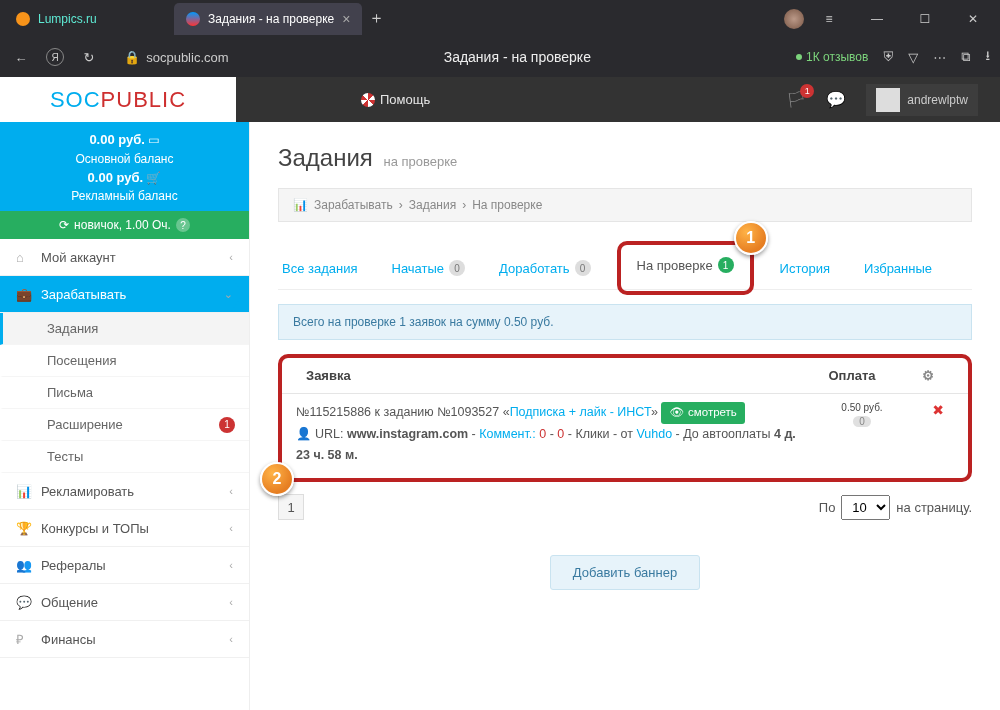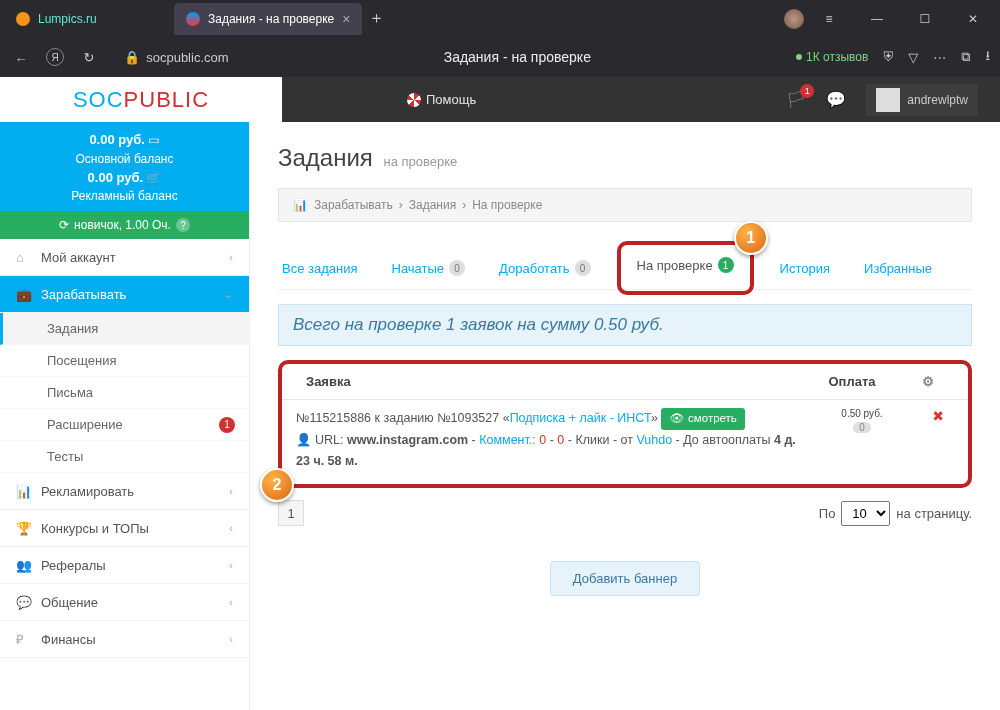--- a/index.html
+++ b/index.html
@@ -21,21 +21,21 @@
 .urlbtn { width:22px; height:22px; display:flex; align-items:center; justify-content:center; color:#ccc; }
 .url-field { flex:0 0 auto; display:flex; align-items:center; gap:6px; padding:0 10px; }
 .page-title-c { flex:1; text-align:center; color:#eee; font-size:14px; }
 .url-right { display:flex; align-items:center; gap:15px; }
 .reviews { color:#7cd47c; font-size:12px; display:flex; align-items:center; gap:4px; }
 .dot-green { width:6px; height:6px; background:#7cd47c; border-radius:50%; }
 
 
 .site { height:633px; overflow:hidden; }
 .site-header { height:45px; background:#333; display:flex; align-items:center; position:relative; }
-.logo-wrap { width:282px; height:45px; background:#fff; display:flex; align-items:center; justify-content:center; }
+.logo-wrap { width:236px; height:45px; background:#fff; display:flex; align-items:center; justify-content:center; }
 .logo { font-size:22px; letter-spacing:1px; font-weight:400; }
 .logo .c1 { color:#00adee; } .logo .c2 { color:#ce2f2f; }
 .help { margin-left:125px; color:#e5e5e5; font-size:13px; display:flex; align-items:center; gap:5px; }
 .help-ico { width:14px; height:14px; border-radius:50%; background:repeating-conic-gradient(#c33 0 45deg,#fff 45deg 90deg); }
 .header-right { margin-left:auto; display:flex; align-items:center; gap:20px; padding-right:22px; color:#aaa; }
 .bell { position:relative; color:#888; }
 .bell-badge { position:absolute; top:-6px; right:-8px; width:14px; height:14px; background:#c33; border-radius:50%; color:#fff; font-size:9px; display:flex; align-items:center; justify-content:center; }
 .user-box { display:flex; align-items:center; gap:7px; background:#3d3d3d; padding:4px 10px; font-size:12px; color:#ccc; }
 .user-ava { width:24px; height:24px; background:#ddd; }
 
@@ -66,21 +66,21 @@
 
 .tabs { margin-top:25px; display:flex; gap:26px; font-size:13px; border-bottom:1px solid #eee; position:relative; padding-bottom:0; }
 .tab-l { color:#00adee; padding:8px 4px; cursor:pointer; display:flex; align-items:center; gap:5px; }
 .tab-l.plain { color:#00adee; }
 .cnt-badge { min-width:16px; height:16px; padding:0 4px; border-radius:8px; background:#ddd; color:#777; font-size:10px; display:inline-flex; align-items:center; justify-content:center; }
 .cnt-badge.green { background:#27ae60; color:#fff; }
 .tab-box-hl { border:4px solid #b22; border-radius:10px; padding:4px 12px 10px; margin:-6px -4px; position:relative; }
 
 .callout { position:absolute; width:34px; height:34px; border-radius:50%; background:radial-gradient(circle at 35% 30%,#ffb347,#e67e22 70%); border:2px solid #fff; box-shadow:0 2px 4px rgba(0,0,0,.4); color:#fff; font-weight:bold; font-size:16px; display:flex; align-items:center; justify-content:center; z-index:5; }
 
-.info-strip { margin-top:14px; background:#e7f3fa; border:1px solid #c9e3f0; padding:10px 14px; font-size:17px; color:#4a7; color:#3a7aa0;font-style:italic; }
+.info-strip { margin-top:14px; background:#e7f3fa; border:1px solid #c9e3f0; padding:10px 14px; font-size:12px; color:#4a7; color:#3a7aa0; }
 
 .table-hl { border:4px solid #b22; border-radius:10px; margin-top:14px; position:relative; }
 .table-h { display:flex; padding:10px 24px; font-size:13px; font-weight:600; color:#444; border-bottom:1px solid #e5e5e5; }
 .col1 { flex:1; } .col2 { width:120px; text-align:center; } .col3 { width:32px; text-align:center; color:#888; }
 .row { display:flex; padding:8px 14px 12px; font-size:12.5px; color:#555; }
 .row .col1 { line-height:1.7; }
 .link { color:#00adee; }
 .view-btn { display:inline-flex; align-items:center; gap:4px; background:#27ae60; color:#fff; padding:1px 8px; border-radius:3px; font-size:11.5px; }
 .user-ico { color:#00adee; }
 .zero { color:#c33; }

